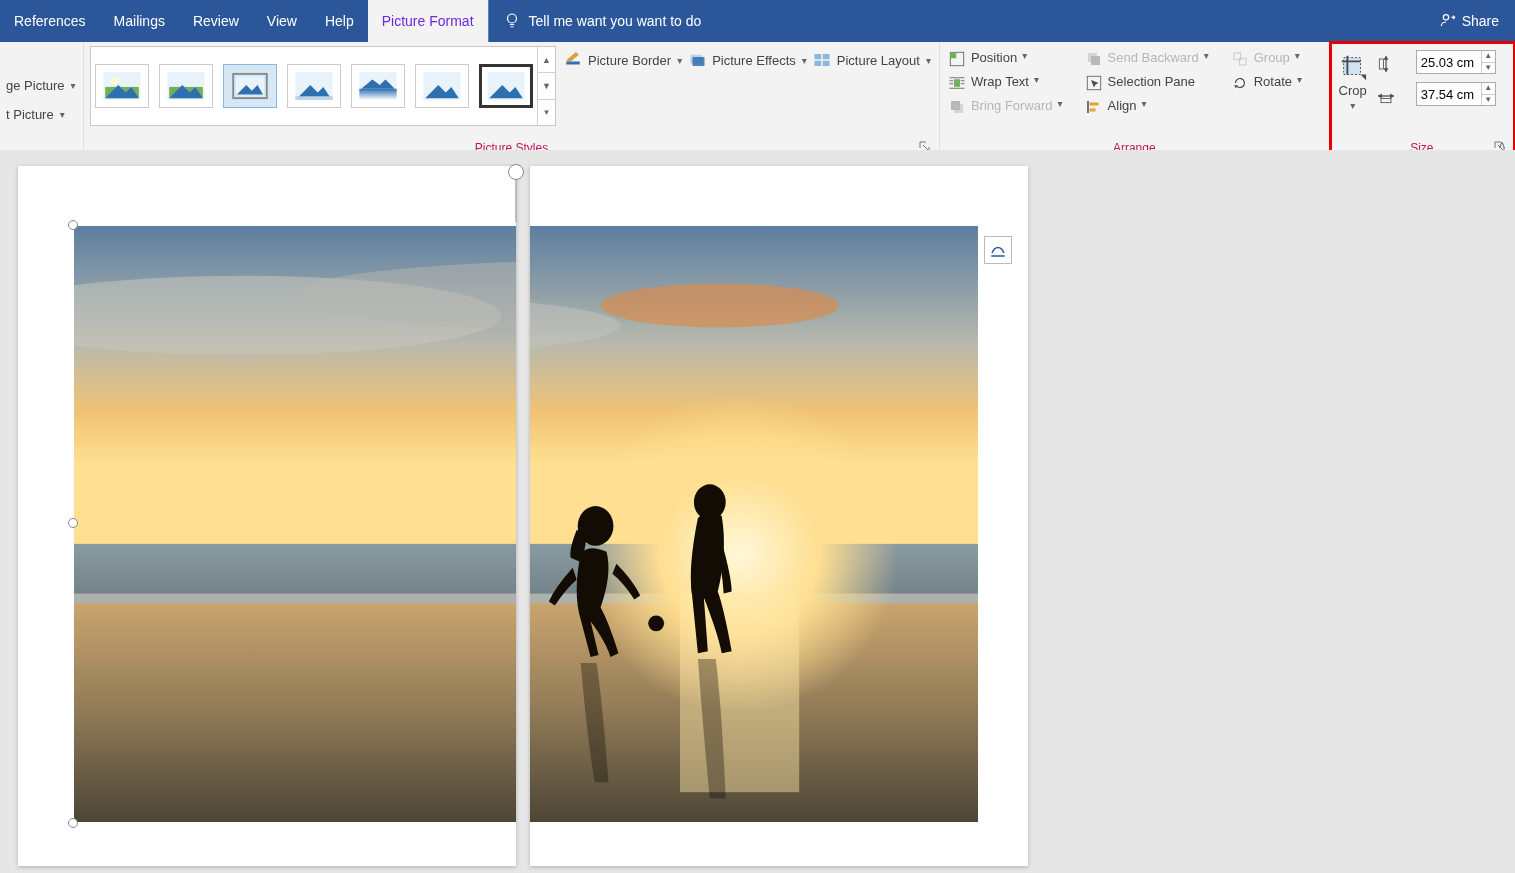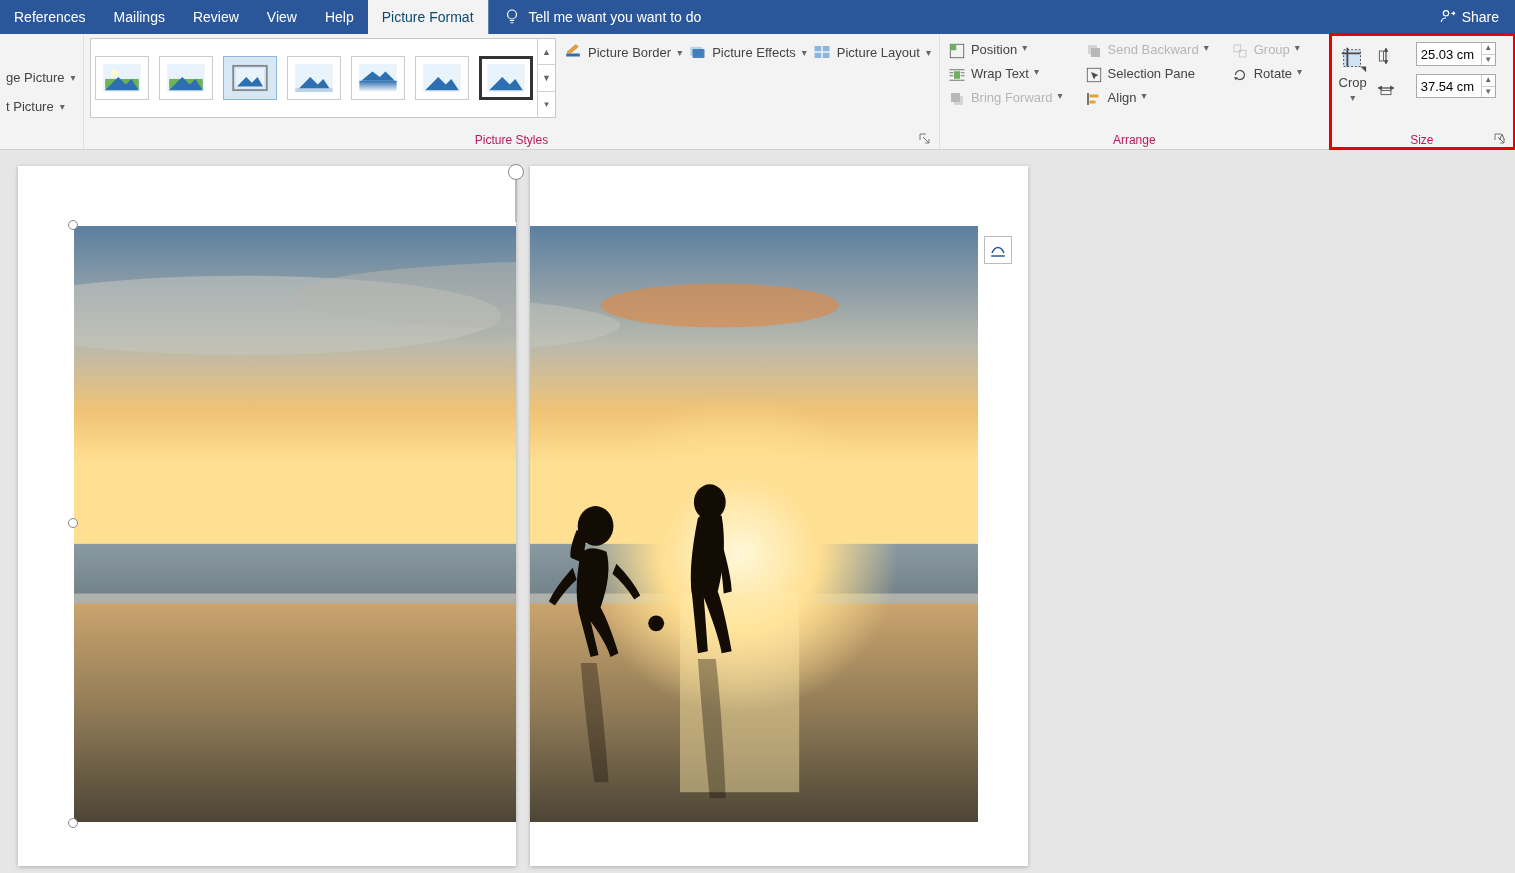--- a/index.html
+++ b/index.html
@@ -1,21 +1,21 @@
 <!DOCTYPE html>
 <html><head>
 <meta charset="utf-8">
 <style>
 * { box-sizing: border-box; margin: 0; padding: 0; font-family: "Segoe UI", Tahoma, sans-serif; }
 body { width: 1515px; height: 873px; background: #e6e6e6; overflow: hidden; }
 
 
-.tabs { height: 34px; background: #2b579a; display: flex; align-items: stretch; color: #fff; font-size: 14px; }
+.tabs { height: 42px; background: #2b579a; display: flex; align-items: stretch; color: #fff; font-size: 14px; }
 .tab { padding: 0 14px; display: flex; align-items: center; cursor: pointer; }
-.tab.active { background: #f3f3f3; color: #0c4a6e; }
+.tab.active { background: #f3f3f3; color: #6d28d9; }
 .tell-me { flex: 0 0 auto; display: flex; align-items: center; padding: 0 14px; gap: 8px; border-left: 1px solid rgba(255,255,255,.25); }
 .tell-me svg { width: 18px; height: 18px; }
 .spacer { flex: 1; }
 .share { display: flex; align-items: center; gap: 6px; padding: 0 16px; cursor: pointer; }
 .share svg { width: 16px; height: 16px; }
 
 
 .ribbon { height: 116px; background: #f3f3f3; border-bottom: 1px solid #d0d0d0; display: flex; font-size: 13px; color: #444; position: relative; }
 .group { border-right: 1px solid #e1e1e1; padding: 4px 6px 2px 6px; display: flex; flex-direction: column; position: relative; }
 .group-body { flex: 1; display: flex; align-items: flex-start; gap: 4px; }

